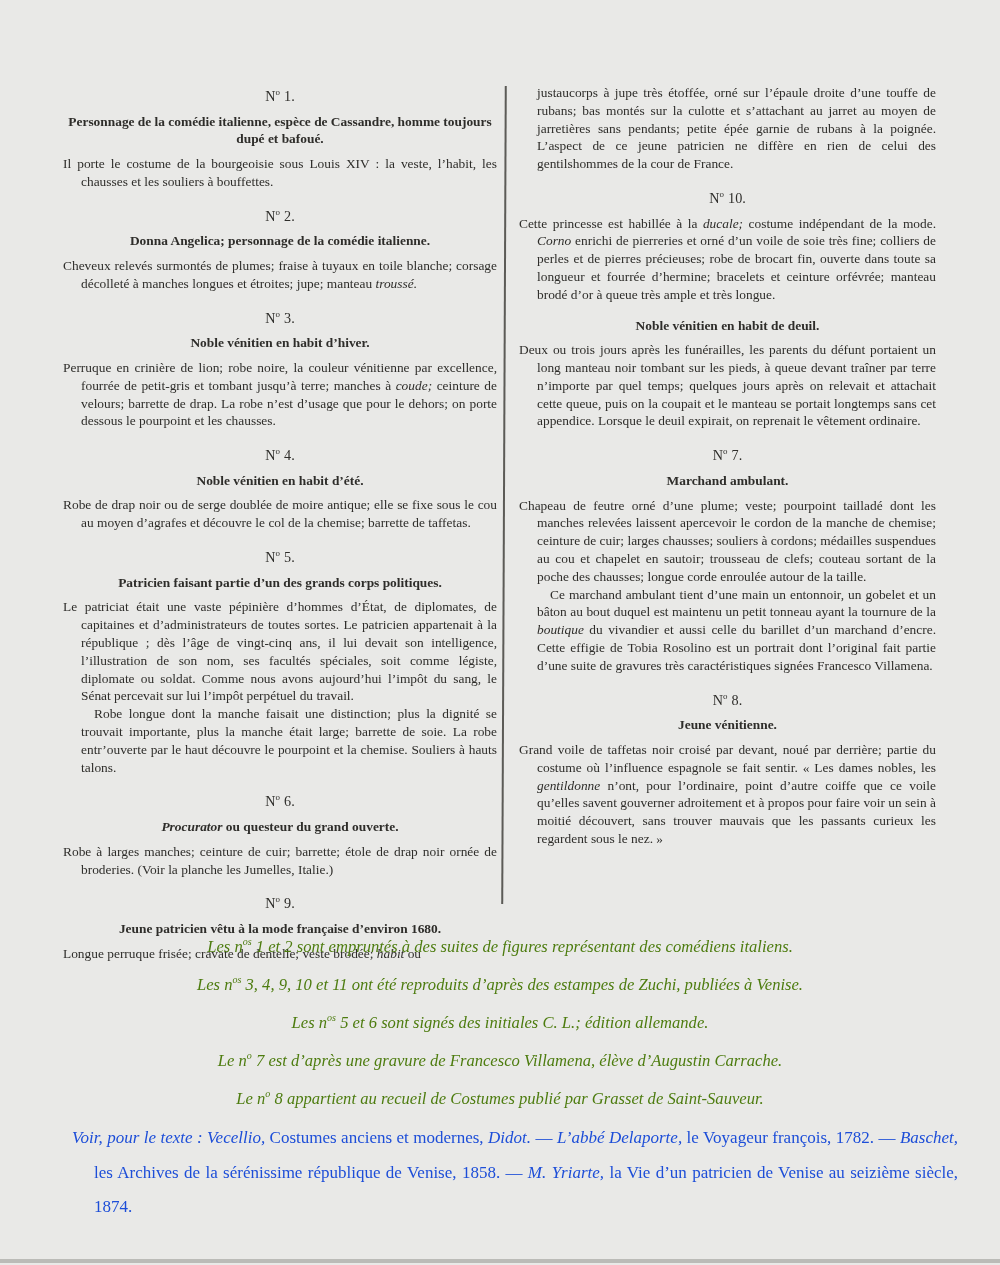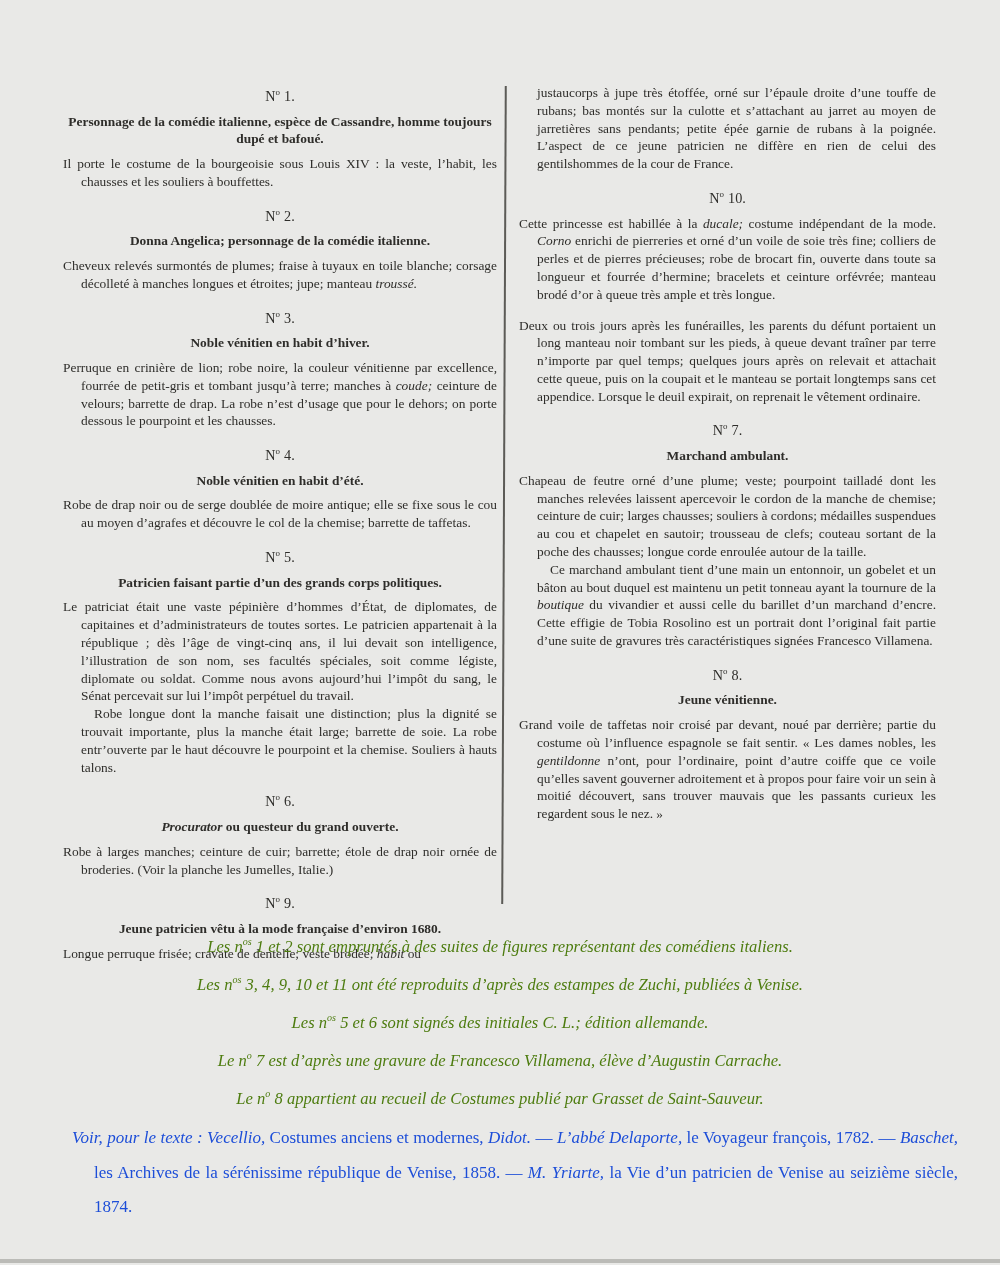--- a/index.html
+++ b/index.html
@@ -111,20 +111,21 @@
       </div>
     </div>
   <div class="divider"></div>
   <div class="col col-right" id="col-right">
       <p class="para continuation"><span>justaucorps à jupe très étoffée, orné sur l’épaule droite d’une touffe de rubans; bas montés sur la culotte et s’attachant au jarret au moyen de jarretières sans pendants; petite épée garnie de rubans à la poignée. L’aspect de ce jeune patricien ne diffère en rien de celui des gentilshommes de la cour de France.</span></p>
       <div class="entry">
         <div class="num-heading"><span>N</span><sup>o</sup><span> 10.</span></div>
         <p class="para hanging"><span>Cette princesse est habillée à la </span><em>ducale;</em><span> costume indépendant de la mode. </span><em>Corno</em><span> enrichi de pierreries et orné d’un voile de soie très fine; colliers de perles et de pierres précieuses; robe de brocart fin, ouverte dans toute sa longueur et fourrée d’hermine; bracelets et ceinture orfévrée; manteau brodé d’or à queue très ample et très longue.</span></p>
       </div>
       <div class="entry">
+        <div class="caption"><span>Noble vénitien en habit de deuil.</span></div>
         <p class="para hanging"><span>Deux ou trois jours après les funérailles, les parents du défunt portaient un long manteau noir tombant sur les pieds, à queue devant traîner par terre n’importe par quel temps; quelques jours après on relevait et attachait cette queue, puis on la coupait et le manteau se portait longtemps sans cet appendice. Lorsque le deuil expirait, on reprenait le vêtement ordinaire.</span></p>
       </div>
       <div class="entry">
         <div class="num-heading"><span>N</span><sup>o</sup><span> 7.</span></div>
         <div class="caption"><span>Marchand ambulant.</span></div>
         <p class="para hanging"><span>Chapeau de feutre orné d’une plume; veste; pourpoint tailladé dont les manches relevées laissent apercevoir le cordon de la manche de chemise; ceinture de cuir; larges chausses; souliers à cordons; médailles suspendues au cou et chapelet en sautoir; trousseau de clefs; couteau sortant de la poche des chausses; longue corde enroulée autour de la taille.</span></p>
         <p class="para indent"><span>Ce marchand ambulant tient d’une main un entonnoir, un gobelet et un bâton au bout duquel est maintenu un petit tonneau ayant la tournure de la </span><em>boutique</em><span> du vivandier et aussi celle du barillet d’un marchand d’encre. Cette effigie de Tobia Rosolino est un portrait dont l’original fait partie d’une suite de gravures très caractéristiques signées Francesco Villamena.</span></p>
       </div>
       <div class="entry">
         <div class="num-heading"><span>N</span><sup>o</sup><span> 8.</span></div>

